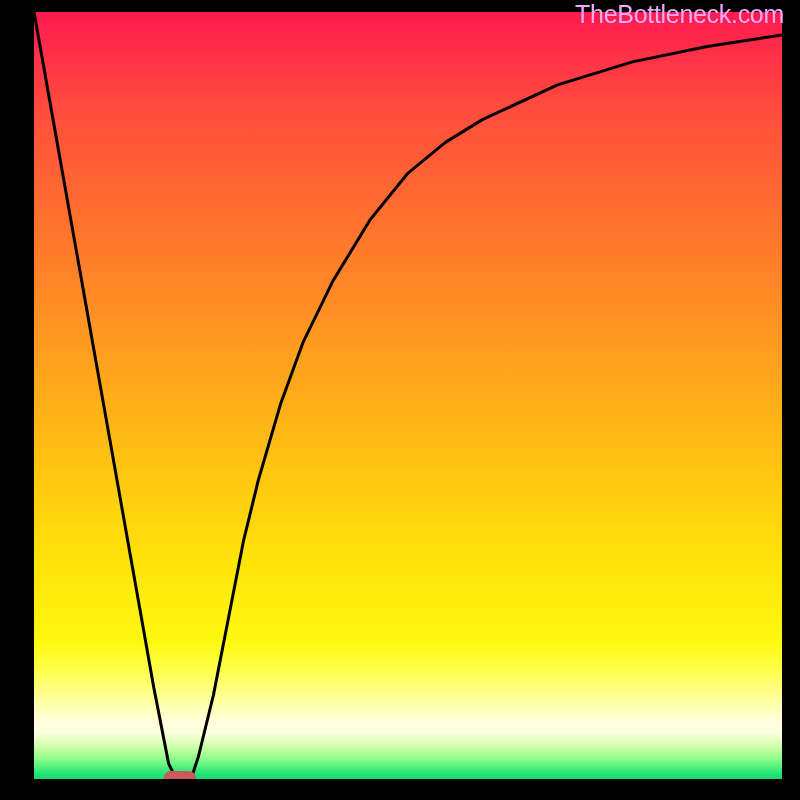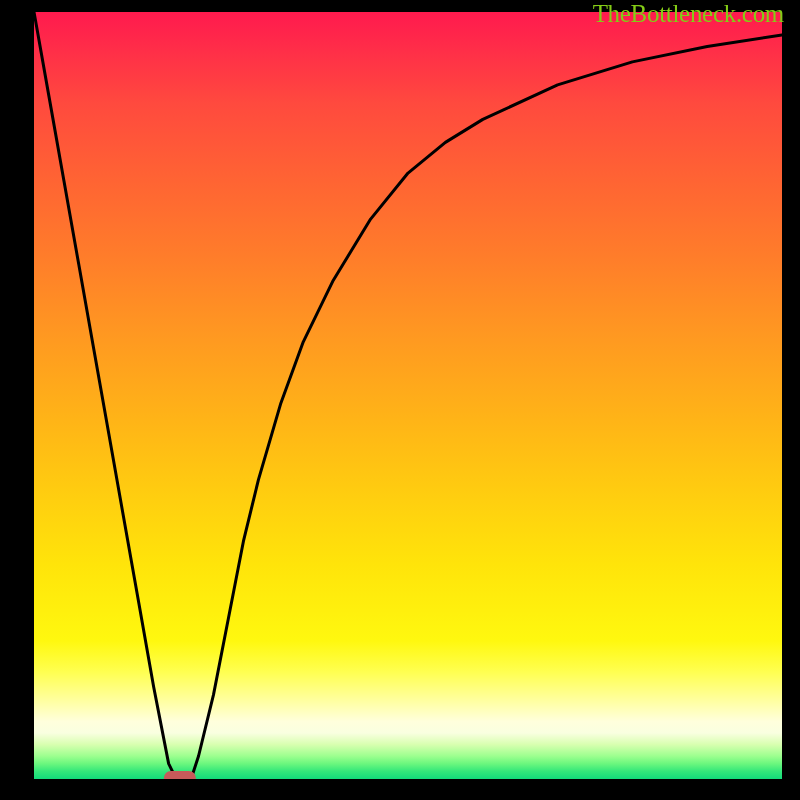--- a/index.html
+++ b/index.html
@@ -55,23 +55,23 @@
     position: absolute;
     left: 0;
     top: 0;
     width: 100%;
     height: 100%;
   }
   .watermark {
     position: absolute;
     top: 0px;
     right: 16px;
-    font-family: Liberation Serif, serif;
+    font-family: Liberation Sans, sans-serif;
     font-size: 25px;
-    color: #84cc16;
+    color: #f0abfc;
     letter-spacing: -0.3px;
     margin-left: 10px;
   }
   .marker {
     fill: #c75a5a;
   }
 </style>
 </head>
 <body>
 

